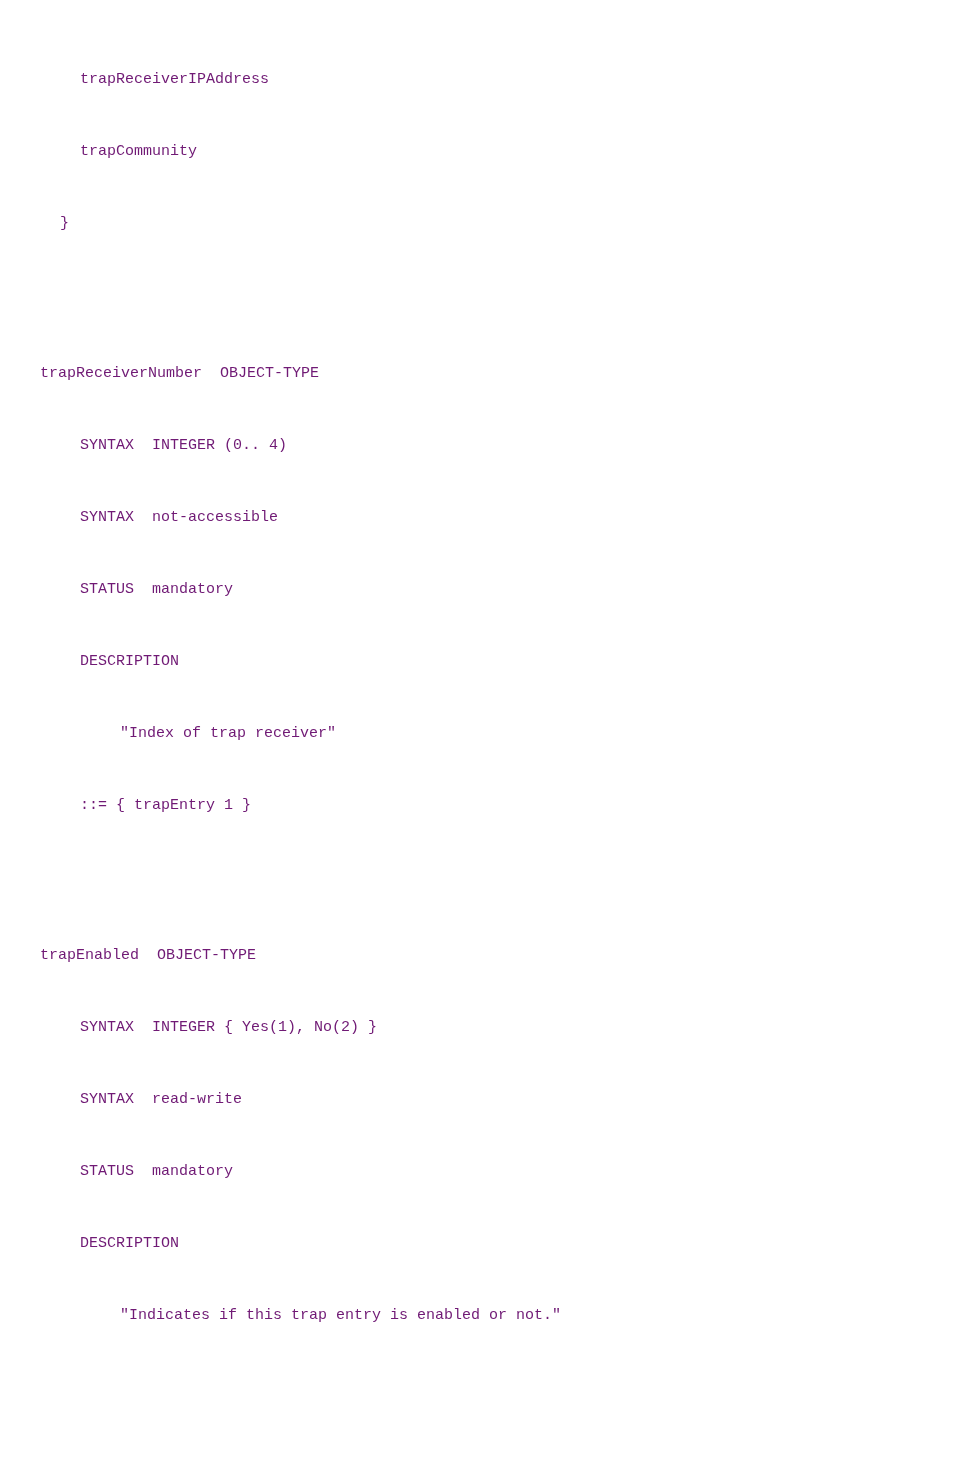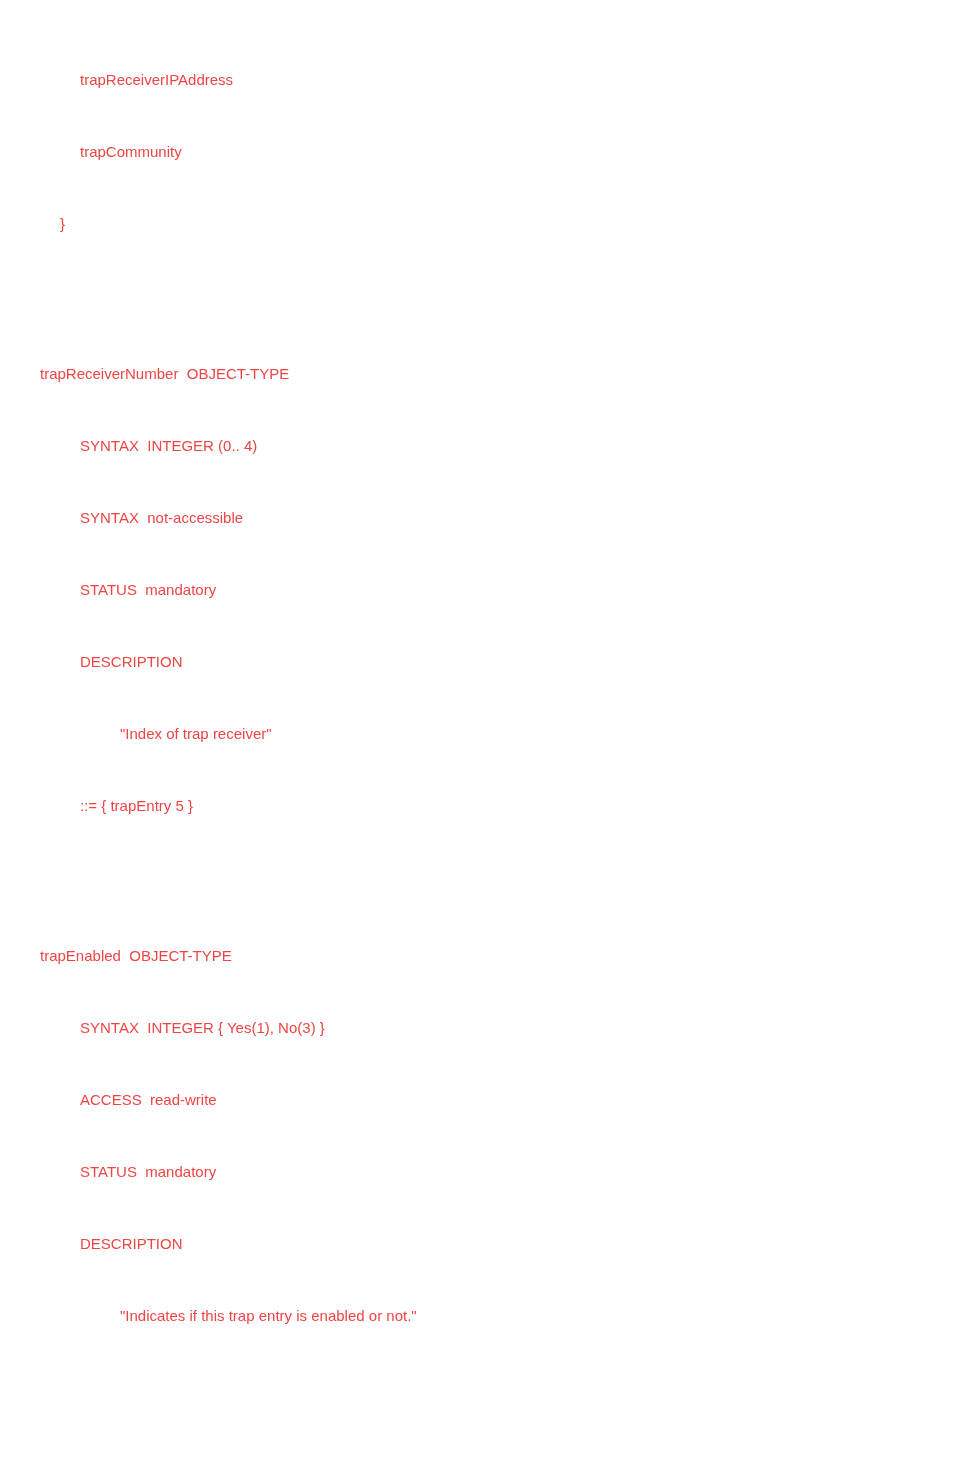--- a/index.html
+++ b/index.html
@@ -16,25 +16,25 @@
       width: 960px;
       min-height: 1471px;
       position: relative;
     }
 
     .page-content {
       padding: 20px 40px 100px 40px;
     }
 
     .code-block {
-      font-family: Liberation Sans, sans-serif;
+      font-family: Liberation Mono, monospace;
       font-size: 15px;
       line-height: 1.6;
       white-space: pre;
-      color: #ef4444;
+      color: #701a75;
     }
 
     .indent-1 {
       display: block;
       padding-left: 40px;
     }
 
     .indent-2 {
       display: block;
       padding-left: 80px;
@@ -58,29 +58,29 @@
   </div>
 
   <div class="section" style="margin-top: 20px;">
     <div class="code-block">
       <span style="display:block;">trapReceiverNumber  OBJECT-TYPE</span>
       <span class="indent-1">SYNTAX  INTEGER (0.. 4)</span>
       <span class="indent-1">SYNTAX  not-accessible</span>
       <span class="indent-1">STATUS  mandatory</span>
       <span class="indent-1">DESCRIPTION</span>
       <span class="indent-2">"Index of trap receiver"</span>
-      <span class="indent-1">::= { trapEntry 5 }</span>
+      <span class="indent-1">::= { trapEntry 1 }</span>
     </div>
   </div>
 
   <div class="section" style="margin-top: 20px;">
     <div class="code-block">
       <span style="display:block;">trapEnabled  OBJECT-TYPE</span>
-      <span class="indent-1">SYNTAX  INTEGER { Yes(1), No(3) }</span>
-      <span class="indent-1">ACCESS  read-write</span>
+      <span class="indent-1">SYNTAX  INTEGER { Yes(1), No(2) }</span>
+      <span class="indent-1">SYNTAX  read-write</span>
       <span class="indent-1">STATUS  mandatory</span>
       <span class="indent-1">DESCRIPTION</span>
       <span class="indent-2">"Indicates if this trap entry is enabled or not."</span>
       
     </div>
   </div>
 
 </div>
 
 </body></html>

